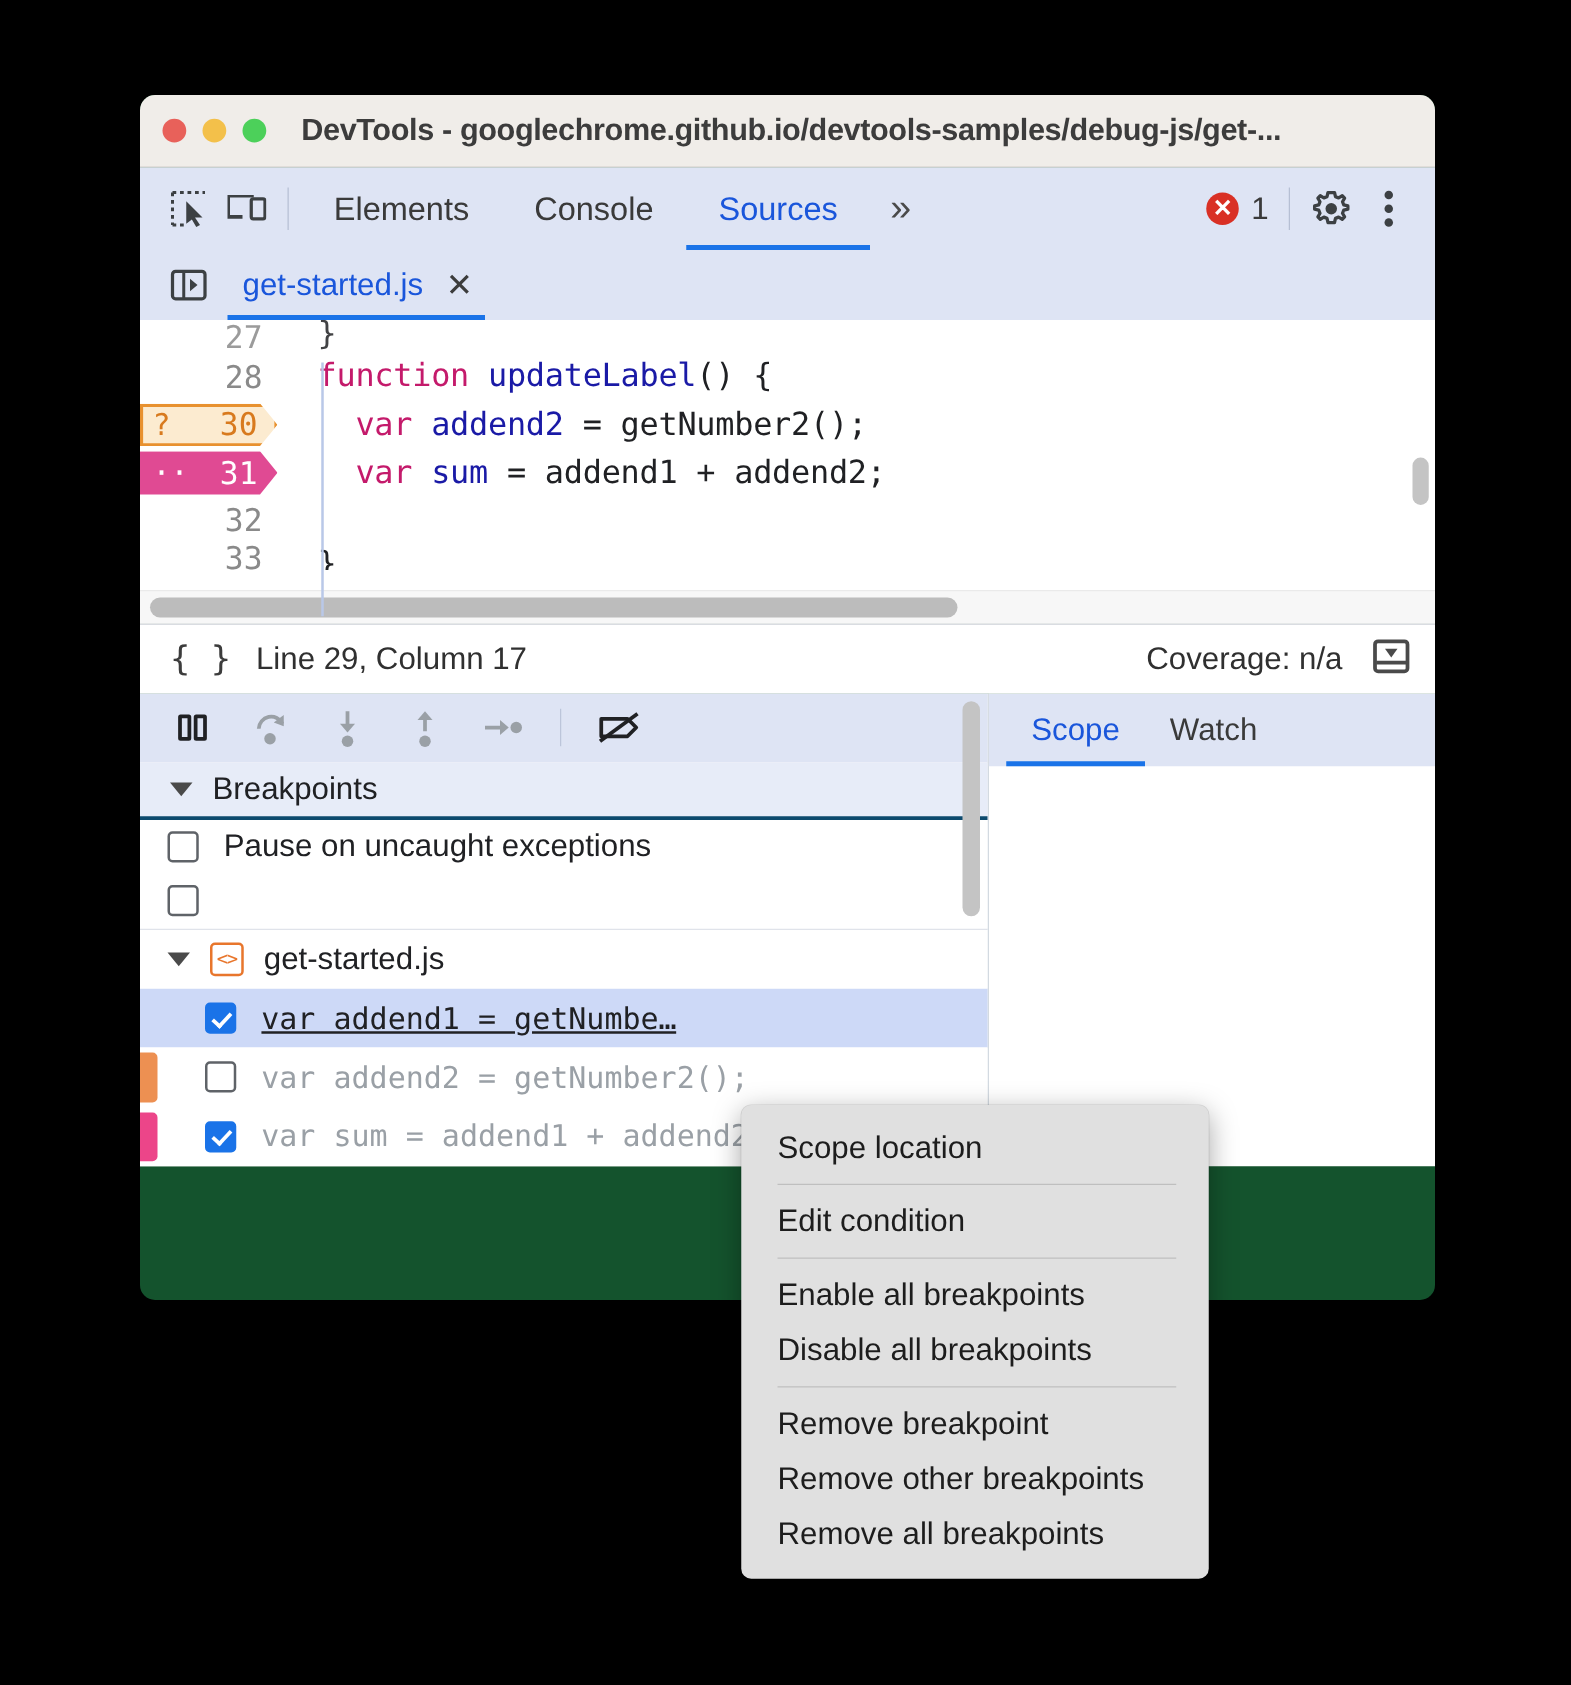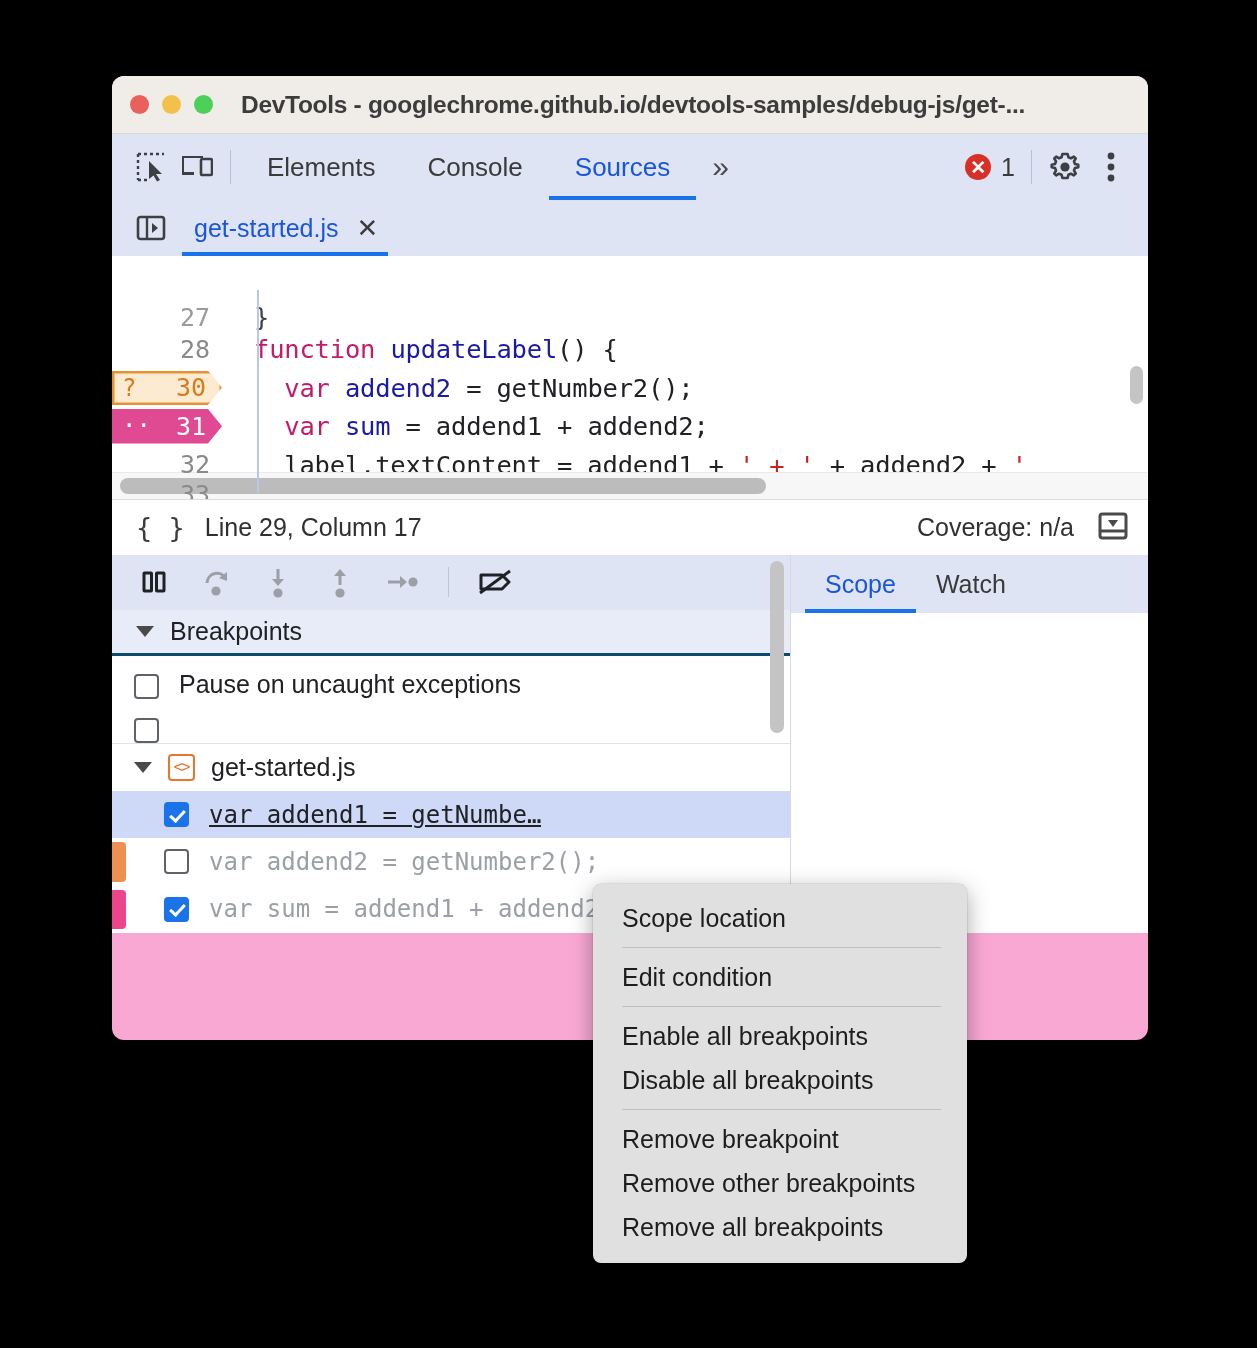--- a/index.html
+++ b/index.html
@@ -13,21 +13,21 @@
     position: relative;
     width: 1257px; height: 1348px;
     background: #000000;
   }
 
   
   .window {
     position: absolute;
     left: 112px; top: 76px;
     width: 1036px; height: 964px;
-    background: #f9a8d4;
+    background: #14532d;
     border-radius: 12px;
     overflow: hidden;
     box-shadow: 0 0 0 0.5px rgba(0,0,0,0.18);
   }
 
   
   .titlebar {
     height: 58px;
     background: #f0ede9;
     display: flex;
@@ -196,21 +196,21 @@
     top: 34px;
     bottom: 6px;
     width: 2px;
     background: #b9c8e8;
     z-index: 1;
   }
   .kw { color: #c41a6b; }
   .fn { color: #1a1aa6; margin-top: 22px; }
   .str { color: #c5221f; }
   .plain { color: #202124; }
-  .row.partial-top { height: 26px; align-items: center; overflow: hidden; margin-top: 48px; }
+  .row.partial-top { height: 26px; align-items: flex-end; overflow: hidden; }
   .row.partial-top .gutter, .row.partial-top .codeline { opacity: 0.85; }
   .row.partial-bot { height: 20px; overflow: hidden; align-items: flex-start; }
 
   .ed-vscroll {
     position: absolute;
     right: 5px; top: 110px;
     width: 13px; height: 38px;
     background: #c4c4c4;
     border-radius: 7px;
   }
@@ -280,21 +280,21 @@
   .tri {
     display: inline-block;
     width: 0; height: 0;
     border-left: 9px solid transparent;
     border-right: 9px solid transparent;
     border-top: 11px solid #4a4a4a;
     margin-right: 16px;
   }
   .checkrow {
     height: 46px;
-    display: flex; align-items: flex-end;
+    display: flex; align-items: center;
     padding-left: 22px;
     font-size: 25px;
     color: #202124;
     background: #ffffff;
   }
   .cbox {
     width: 25px; height: 25px;
     border: 2.5px solid #5f6368;
     border-radius: 4px;
     margin-right: 20px;
@@ -544,21 +544,20 @@
             <div class="bp pink">
               <span class="bp-mark">··</span>
               <span class="bp-num">31</span>
             </div>
           </div>
           <div class="codeline"><span class="plain">  </span><span class="kw">var</span><span class="plain"> </span><span class="fn">sum</span><span class="plain"> = addend1 + addend2;</span></div>
         </div>
 
         <div class="row">
           <div class="gutter">32</div>
-          <div class="codeline"><span class="plain">  label.textContent = addend1 + </span><span class="str">' + '</span><span class="plain"> + addend2 + </span><span class="str">'</span></div>
         </div>
 
         <div class="row partial-bot">
           <div class="gutter">33</div>
           <div class="codeline">}</div>
         </div>
 
       </div>
 
       <div class="ed-vscroll"></div>

